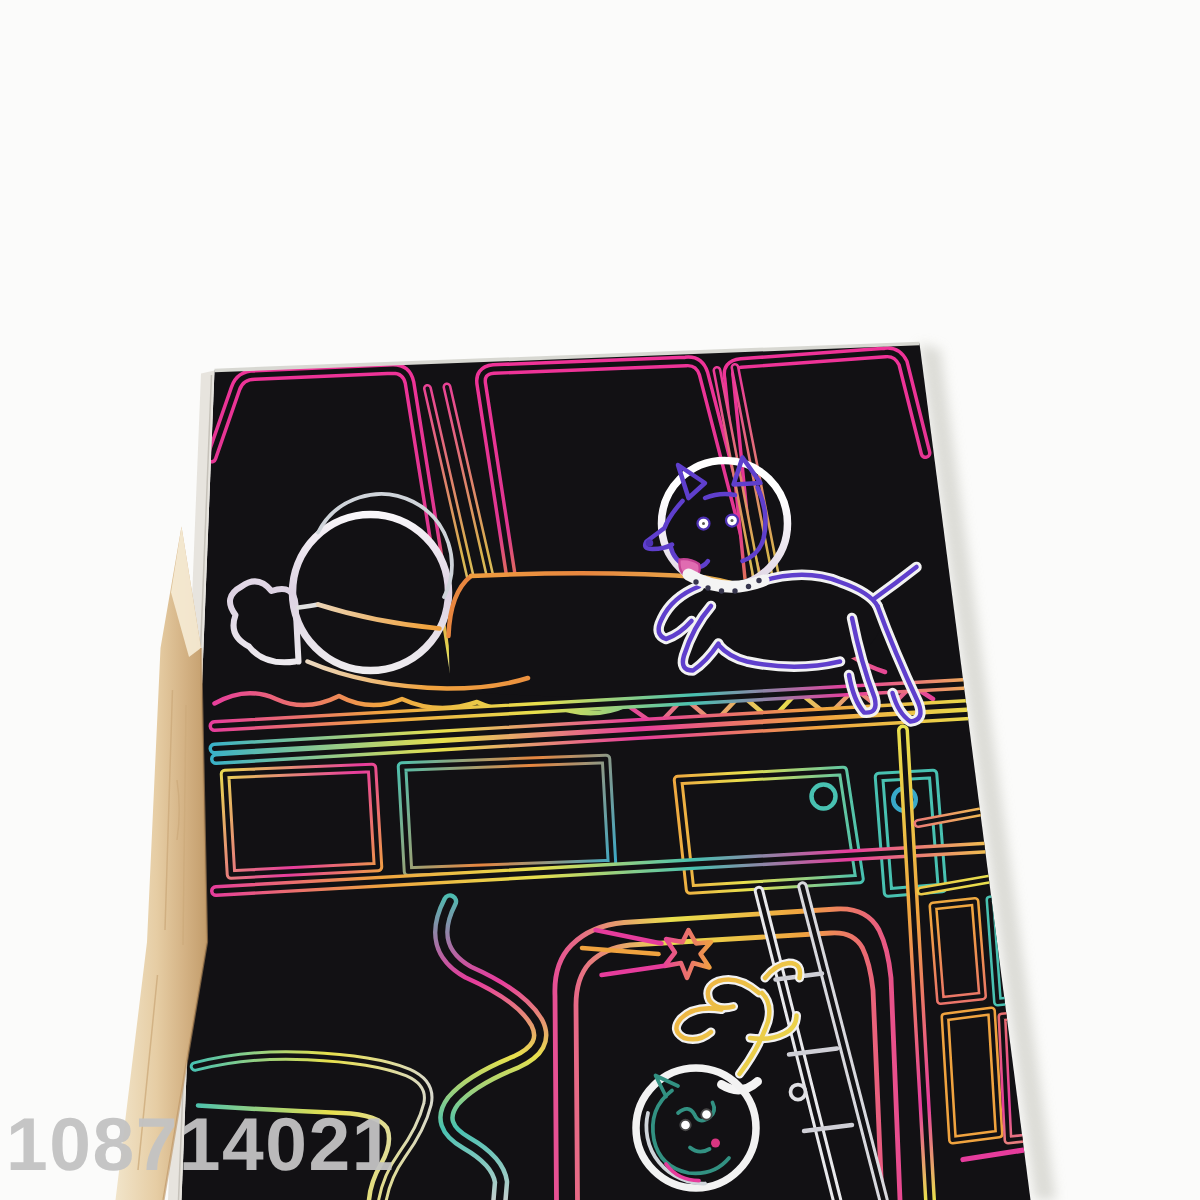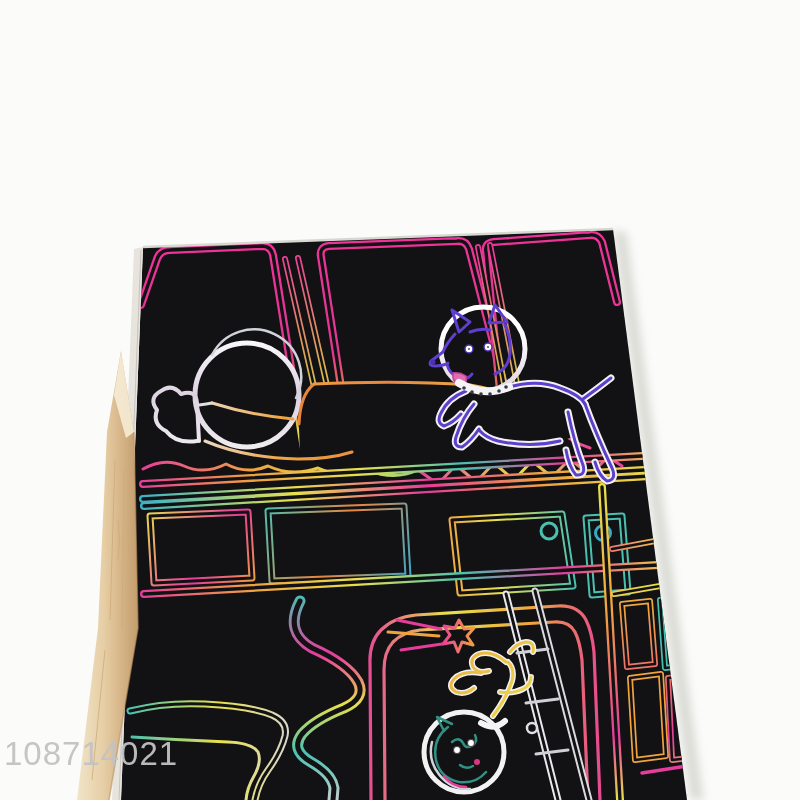--- a/index.html
+++ b/index.html
@@ -1,21 +1,21 @@
 <!DOCTYPE html>
 <html style="--c-background: #fbfbfa; --c-card: #0e0d10; --c-paper-edge: #e7e4de; --c-wood: #e6cda4; --c-watermark: #c3c3c3; --c-neon-magenta: #ef2f96; --c-neon-pink: #e6399b; --c-neon-orange: #f0a23c; --c-neon-yellow: #e8e04a; --c-neon-teal: #45c0b0; --c-neon-blue: #35a8c8; --c-neon-purple: #5c3ccc; --c-silver: #d9d9d9; --c-white: #ffffff;"><head>
 <meta charset="utf-8">
 <style>
   html,body{margin:0;padding:0;}
   body{background:var(--c-background,#fbfbfa);font-family:"Liberation Sans",sans-serif;}
   .stage{position:relative;width:800px;height:800px;overflow:hidden;background:var(--c-background,#fbfbfa);}
   .stage svg{position:absolute;left:0;top:0;}
   .watermark{
     position:absolute;left:4px;top:736px;
-    font-size:33px;line-height:1.1;font-weight:400;
+    font-size:50px;line-height:1.1;font-weight:700;
     color:var(--c-watermark,#c3c3c3);letter-spacing:1px;
     opacity:0.95;user-select:none;
   }
 </style>
 </head>
 <body>
 
 <div class="stage">
 
 <svg width="800" height="800" viewBox="0 0 800 800">

